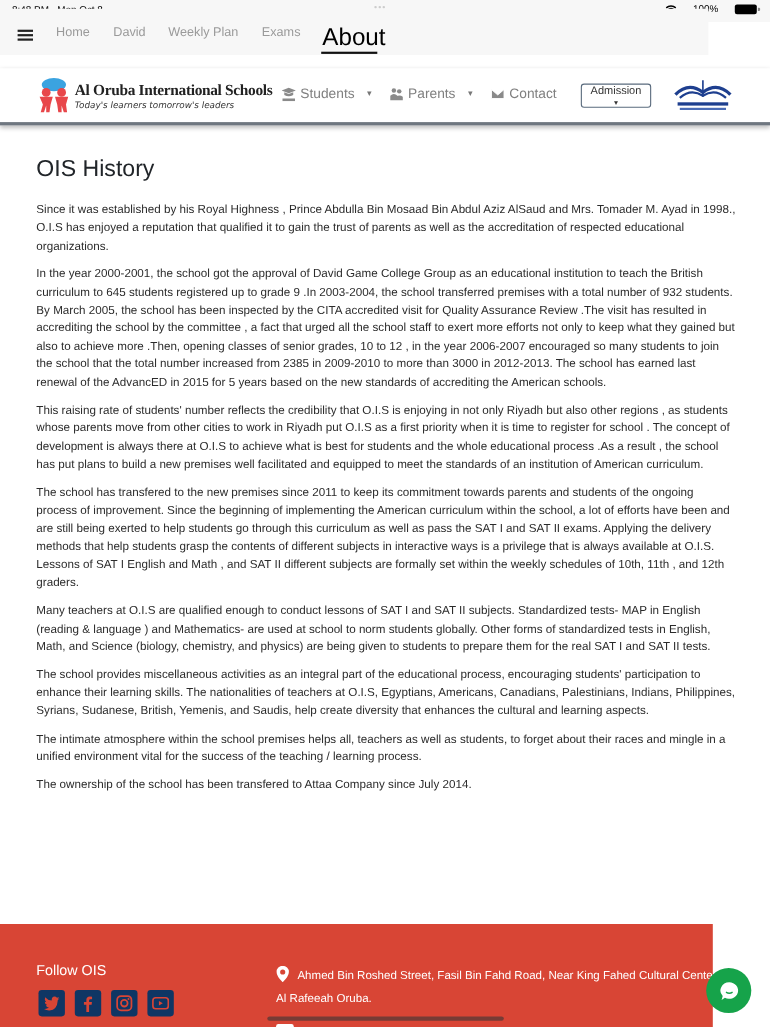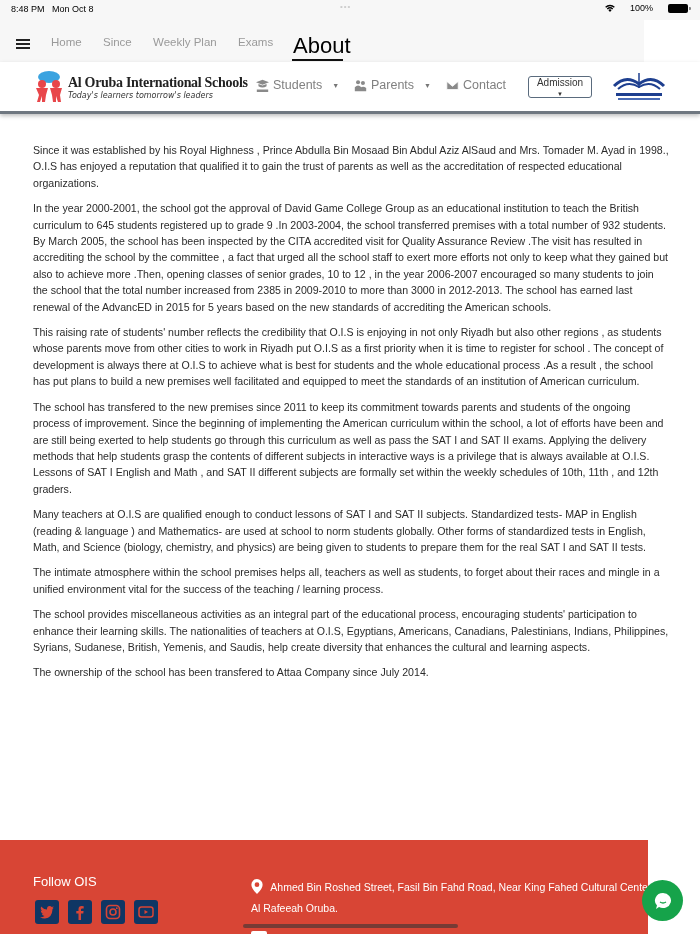--- a/index.html
+++ b/index.html
@@ -9,21 +9,21 @@
   
   .status-bar { position: absolute; top: 0; left: 0; width: 700px; height: 20px; background: #f7f7f7; font-size: 9px; color: #000; }
   .status-bar .time { position: absolute; left: 11px; top: 4px; }
   .status-bar .date { position: absolute; left: 52px; top: 4px; }
   .status-bar .dots { position: absolute; left: 340px; top: 2px; color: #ccc; font-size: 8px; letter-spacing: 1px; }
   .status-bar .right { position: absolute; right: 12px; top: 3px; display: flex; align-items: center; gap: 15px; }
   .battery { width: 20px; height: 9px; border-radius: 2px; background: #000; position: relative; }
   .battery::after { content: ""; position: absolute; right: -3px; top: 3px; width: 2px; height: 3px; background: #888; border-radius: 0 1px 1px 0; }
 
   
-  .app-nav { position: absolute; top: 20px; left: 0; width: 644px; height: 42px; background: #f7f7f7; }
+  .app-nav { position: absolute; top: 8px; left: 0; width: 644px; height: 42px; background: #f7f7f7; }
   .hamburger { position: absolute; left: 16px; top: 19px; width: 14px; height: 10px; cursor: pointer; }
   .hamburger span { display: block; height: 2px; background: #222; margin-bottom: 2px; }
   .app-tab { position: absolute; top: 16px; font-size: 11.5px; color: #9a9a9a; cursor: pointer; }
   .app-tab.active { top: 13px; font-size: 22px; color: #000; font-weight: 500; }
   .active-underline { position: absolute; left: 292px; top: 39px; width: 51px; height: 2px; background: #111; }
 
   
   .site-header { position: absolute; top: 62px; left: 0; width: 700px; height: 52px; background: #fff; border-bottom: 3px solid #6f7780; box-shadow: 0 2px 4px rgba(0,0,0,0.25); }
   .logo { position: absolute; left: 33px; top: 7px; width: 32px; height: 34px; }
   .brand { position: absolute; left: 68px; top: 13px; font-family: Liberation Serif, serif; font-weight: bold; font-size: 14px; color: #222; letter-spacing: -0.3px; }
@@ -71,21 +71,21 @@
   </div>
 </div>
 
 <div class="app-nav">
   <div class="hamburger">
       <span></span>
       <span></span>
       <span></span>
     </div>
   <span class="app-tab" style="left:51px">Home</span>
-  <span class="app-tab" style="left:103px">Since</span>
+  <span class="app-tab" style="left:103px">David</span>
   <span class="app-tab" style="left:153px">Weekly Plan</span>
   <span class="app-tab" style="left:238px">Exams</span>
   <span class="app-tab active" style="left:293px">About</span>
   <div class="active-underline"></div>
 </div>
 
 <div class="site-header">
   <svg class="logo" viewBox="0 0 32 34">
     <ellipse cx="16" cy="8" rx="11" ry="6" fill="#3ba3e0"></ellipse>
     <circle cx="9" cy="15" r="4" fill="#e8464a"></circle>
@@ -127,27 +127,28 @@
   <svg class="atta-logo" viewBox="0 0 62 34">
     <path d="M6 16 Q18 4 31 14 Q44 4 56 16" stroke="#1e3f8f" stroke-width="3" fill="none"></path>
     <path d="M10 19 Q20 10 31 17 Q42 10 52 19" stroke="#1e3f8f" stroke-width="2" fill="none"></path>
     <line x1="31" y1="3" x2="31" y2="18" stroke="#1e3f8f" stroke-width="1.5"></line>
     <rect x="8" y="23" width="46" height="3" fill="#1e3f8f"></rect>
     <rect x="10" y="28" width="42" height="2" fill="#4a6bb5"></rect>
   </svg>
 </div>
 
 <div class="content">
+  <h1 class="page-title">OIS History</h1>
   <p>Since it was established by his Royal Highness , Prince Abdulla Bin Mosaad Bin Abdul Aziz AlSaud and Mrs. Tomader M. Ayad in 1998., O.I.S has enjoyed a reputation that qualified it to gain the trust of parents as well as the accreditation of respected educational organizations.</p>
   <p>In the year 2000-2001, the school got the approval of David Game College Group as an educational institution to teach the British curriculum to 645 students registered up to grade 9 .In 2003-2004, the school transferred premises with a total number of 932 students. By March 2005, the school has been inspected by the CITA accredited visit for Quality Assurance Review .The visit has resulted in accrediting the school by the committee , a fact that urged all the school staff to exert more efforts not only to keep what they gained but also to achieve more .Then, opening classes of senior grades, 10 to 12 , in the year 2006-2007 encouraged so many students to join the school that the total number increased from 2385 in 2009-2010 to more than 3000 in 2012-2013. The school has earned last renewal of the AdvancED in 2015 for 5 years based on the new standards of accrediting the American schools.</p>
   <p>This raising rate of students' number reflects the credibility that O.I.S is enjoying in not only Riyadh but also other regions , as students whose parents move from other cities to work in Riyadh put O.I.S as a first priority when it is time to register for school . The concept of development is always there at O.I.S to achieve what is best for students and the whole educational process .As a result , the school has put plans to build a new premises well facilitated and equipped to meet the standards of an institution of American curriculum.</p>
   <p>The school has transfered to the new premises since 2011 to keep its commitment towards parents and students of the ongoing process of improvement. Since the beginning of implementing the American curriculum within the school, a lot of efforts have been and are still being exerted to help students go through this curriculum as well as pass the SAT I and SAT II exams. Applying the delivery methods that help students grasp the contents of different subjects in interactive ways is a privilege that is always available at O.I.S. Lessons of SAT I English and Math , and SAT II different subjects are formally set within the weekly schedules of 10th, 11th , and 12th graders.</p>
   <p>Many teachers at O.I.S are qualified enough to conduct lessons of SAT I and SAT II subjects. Standardized tests- MAP in English (reading &amp; language ) and Mathematics- are used at school to norm students globally. Other forms of standardized tests in English, Math, and Science (biology, chemistry, and physics) are being given to students to prepare them for the real SAT I and SAT II tests.</p>
+  <p>The school provides miscellaneous activities as an integral part of the educational process, encouraging students' participation to enhance their learning skills. The nationalities of teachers at O.I.S, Egyptians, Americans, Canadians, Palestinians, Indians, Philippines, Syrians, Sudanese, British, Yemenis, and Saudis, help create diversity that enhances the cultural and learning aspects.</p>
   <p>The intimate atmosphere within the school premises helps all, teachers as well as students, to forget about their races and mingle in a unified environment vital for the success of the teaching / learning process.</p>
-  <p>The school provides miscellaneous activities as an integral part of the educational process, encouraging students' participation to enhance their learning skills. The nationalities of teachers at O.I.S, Egyptians, Americans, Canadians, Palestinians, Indians, Philippines, Syrians, Sudanese, British, Yemenis, and Saudis, help create diversity that enhances the cultural and learning aspects.</p>
   <p>The ownership of the school has been transfered to Attaa Company since July 2014.</p>
 </div>
 
 <div class="footer">
   <div class="follow-title">Follow OIS</div>
   <div class="social">
     <div class="ico">
       <svg viewBox="0 0 16 16">
           <path d="M15 3.5 Q14 4 13.5 4 Q14.5 3 14.6 2.3 Q13.6 2.9 12.8 3 Q11.9 2 10.6 2 Q8 2.2 8 5 L8 5.5 Q4.5 5.3 2 2.5 Q1 5 3 7 Q2.3 7 1.7 6.6 Q1.8 9 4 9.7 Q3.3 9.9 2.6 9.8 Q3.4 11.8 5.5 12 Q3.5 13.6 1 13.3 Q3.2 14.7 6 14.6 Q13 14 13.5 5.5 L13.5 5 Q14.4 4.4 15 3.5 Z"></path>
         </svg>

